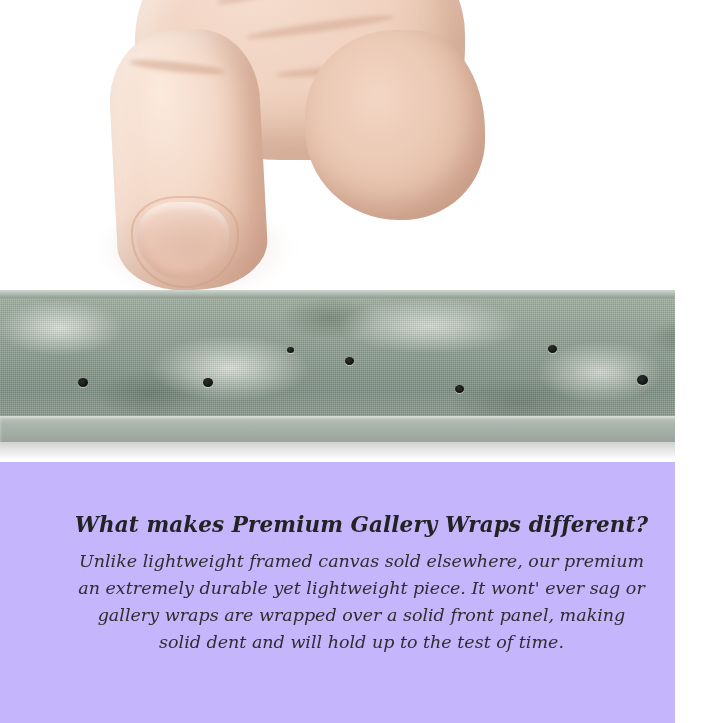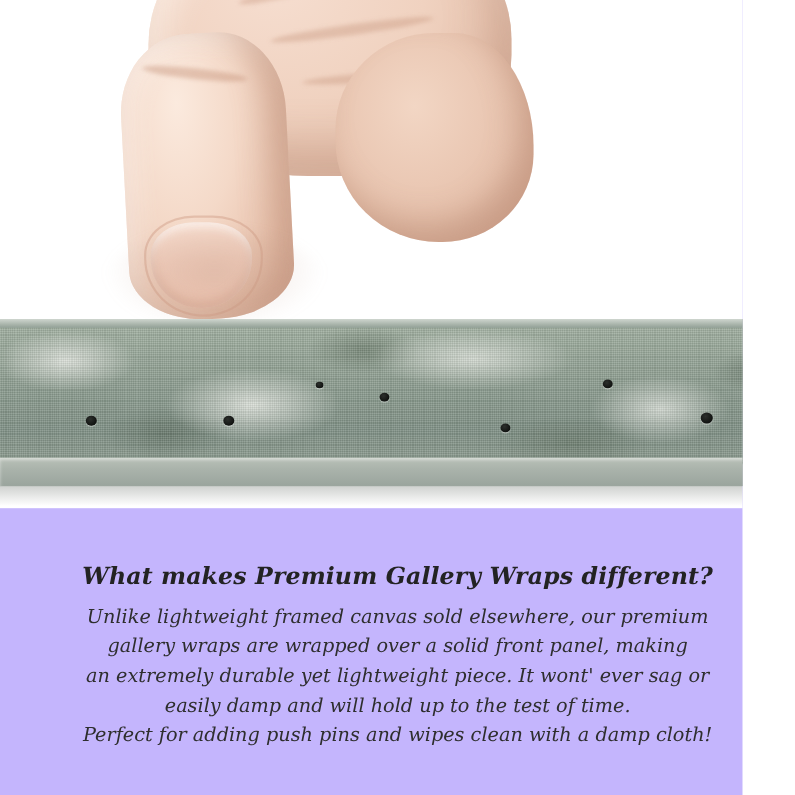--- a/index.html
+++ b/index.html
@@ -255,19 +255,18 @@
     <div class="pin-hole" style="left:637px; top:375px; width:11px; height:10px;"></div>
     <div class="pin-hole" style="left:693px; top:391px; width:9px;  height:8px;"></div>
     <div class="pin-hole" style="left:287px; top:347px; width:7px;  height:6px;"></div>
 
     <div class="wrap-shadow"></div>
   </div>
 
   <div class="text-block">
     <div class="headline">What makes Premium Gallery Wraps different?</div>
     <p class="body-line">Unlike lightweight framed canvas sold elsewhere, our premium</p>
+    <p class="body-line">an extremely durable yet lightweight piece. It wont' ever sag or</p>
     <p class="body-line">gallery wraps are wrapped over a solid front panel, making</p>
-    <p class="body-line">an extremely durable yet lightweight piece. It wont' ever sag or</p>
-    <p class="body-line">easily damp and will hold up to the test of time.</p>
-    <p class="body-line">Perfect for adding push pins and wipes clean with a damp cloth!</p>
+    <p class="body-line">solid dent and will hold up to the test of time.</p>
   </div>
 
 </div>
 
 </body></html>

